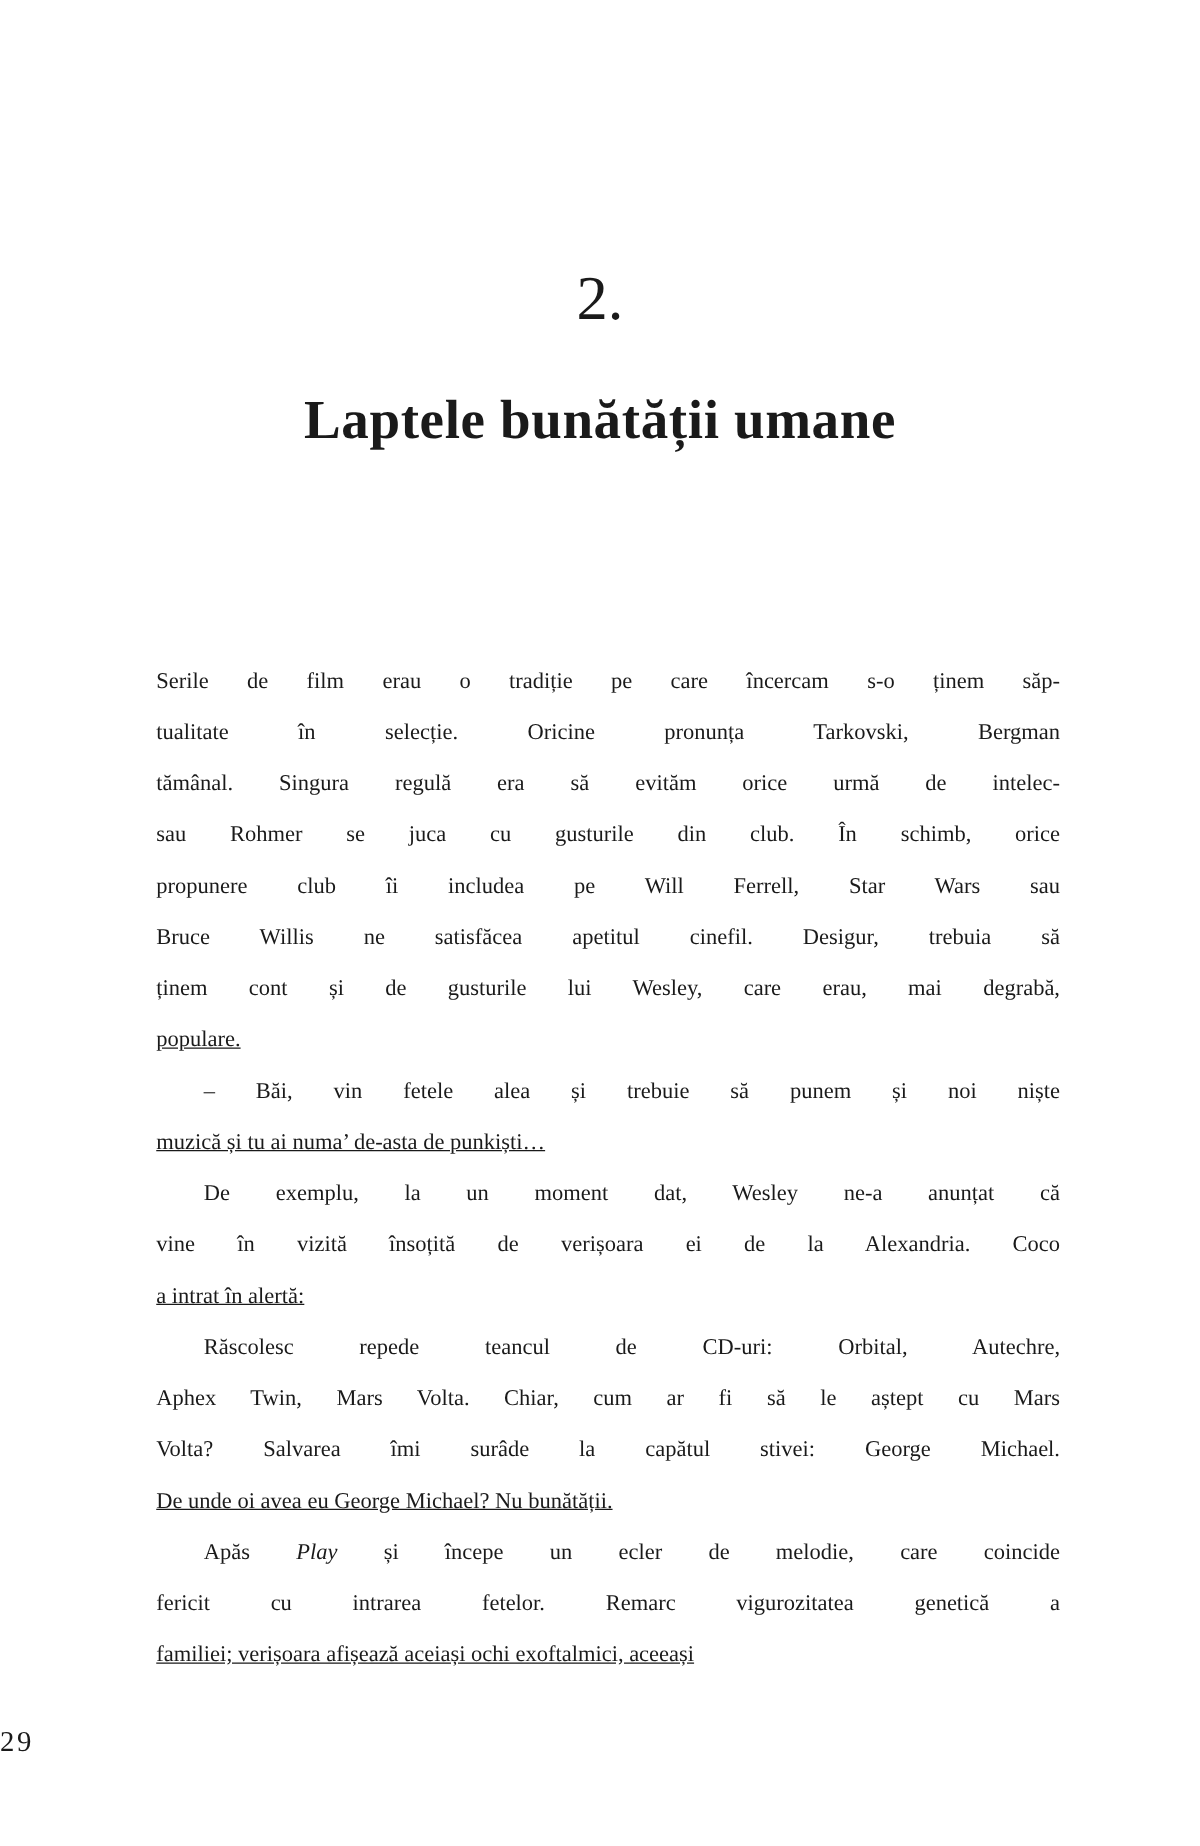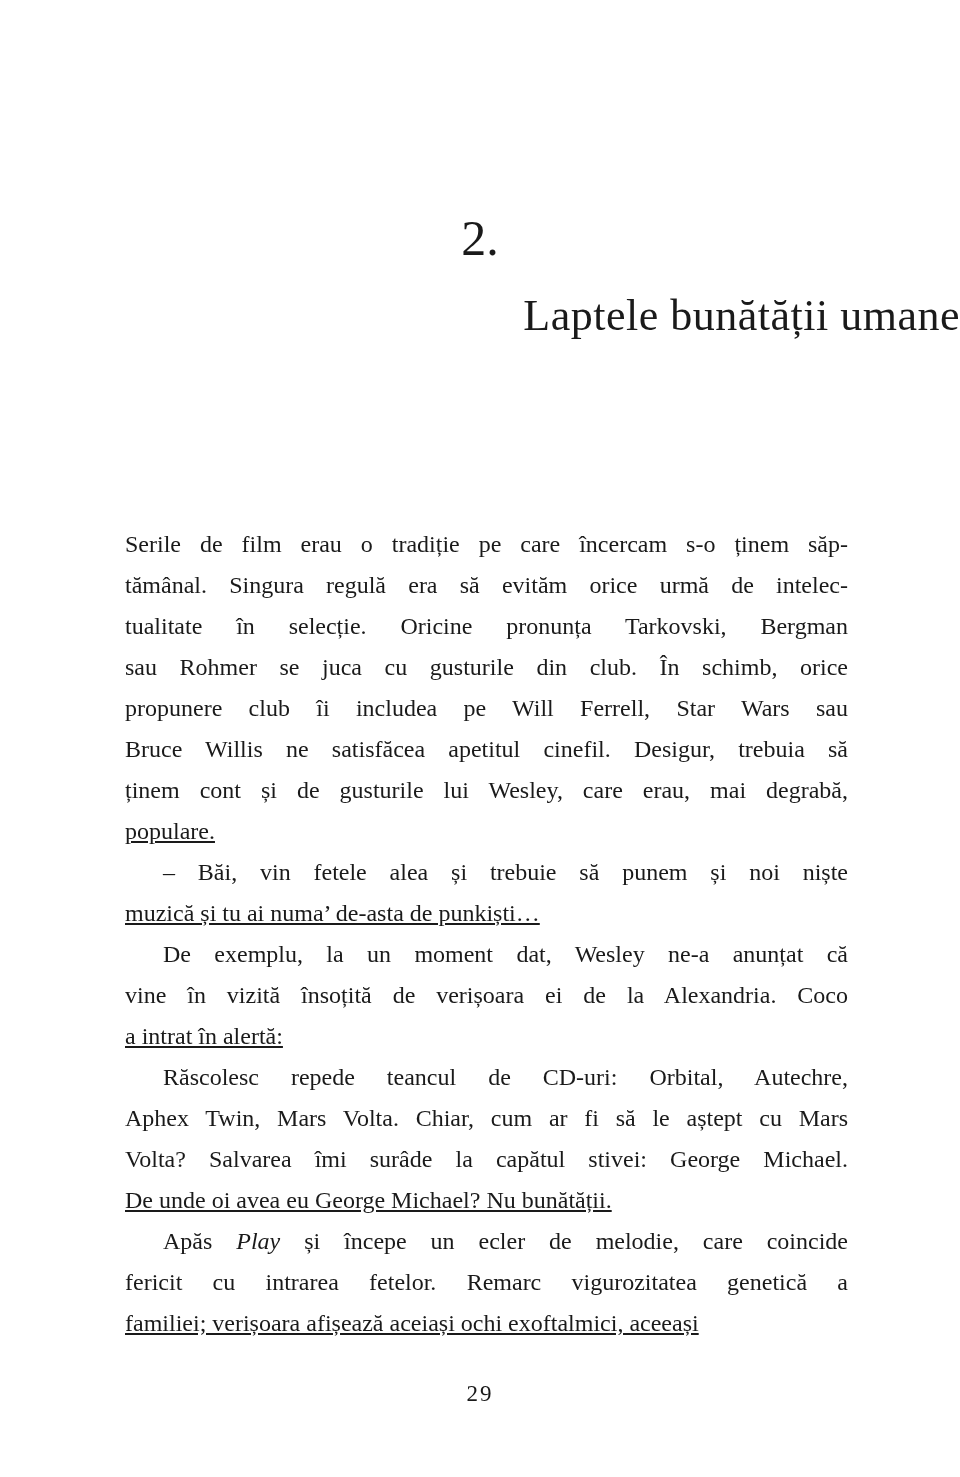--- a/index.html
+++ b/index.html
@@ -22,35 +22,35 @@
     top: 213px;
     left: 0;
     width: 100%;
     text-align: center;
     font-size: 50px;
     line-height: 1;
     font-weight: 400;
   }
   .chapter-title {
     position: absolute;
-    top: 294px;
+    top: 314px;
     left: 0;
     width: 100%;
-    text-align: right;
+    text-align: center;
     font-size: 44px;
     line-height: 1;
-    font-weight: 400;
+    font-weight: 700;
     letter-spacing: 0.5px;
   }
   .body-text {
     position: absolute;
     top: 524px;
     left: 125px;
     width: 723px;
-    font-size: 24px;
+    font-size: 18px;
     line-height: 41px;
   }
   .paragraph { margin: 0; }
   .line {
     text-align: justify;
     text-align-last: justify;
     white-space: normal;
   }
   .line.last {
     text-align-last: left;
@@ -60,37 +60,37 @@
     text-indent: 38px;
   }
   .line em {
     font-style: italic;
   }
   .page-number {
     position: absolute;
     top: 1382px;
     left: 0;
     width: 100%;
-    text-align: center;
+    text-align: left;
     font-size: 23px;
     line-height: 1;
     letter-spacing: 2px;
   }
 </style>
 </head>
 <body>
 
 <div class="page">
   <div class="chapter-number">2.</div>
   <h1 class="chapter-title" style="margin:0;">Laptele bunătății umane</h1>
   <div class="body-text">
       <div class="paragraph">
         <div class="line">Serile de film erau o tradiție pe care încercam s-o ținem săp-</div>
+        <div class="line">tualitate în selecție. Oricine pronunța Tarkovski, Bergman</div>
         <div class="line">tămânal. Singura regulă era să evităm orice urmă de intelec-</div>
-        <div class="line">tualitate în selecție. Oricine pronunța Tarkovski, Bergman</div>
         <div class="line">sau Rohmer se juca cu gusturile din club. În schimb, orice</div>
         <div class="line">propunere club îi includea pe Will Ferrell, Star Wars sau</div>
         <div class="line">Bruce Willis ne satisfăcea apetitul cinefil. Desigur, trebuia să</div>
         <div class="line">ținem cont și de gusturile lui Wesley, care erau, mai degrabă,</div>
         <div class="line last">populare.</div>
       </div>
       <div class="paragraph">
         <div class="line indent">– Băi, vin fetele alea și trebuie să punem și noi niște</div>
         <div class="line last">muzică și tu ai numa’ de-asta de punkiști…</div>
       </div>

